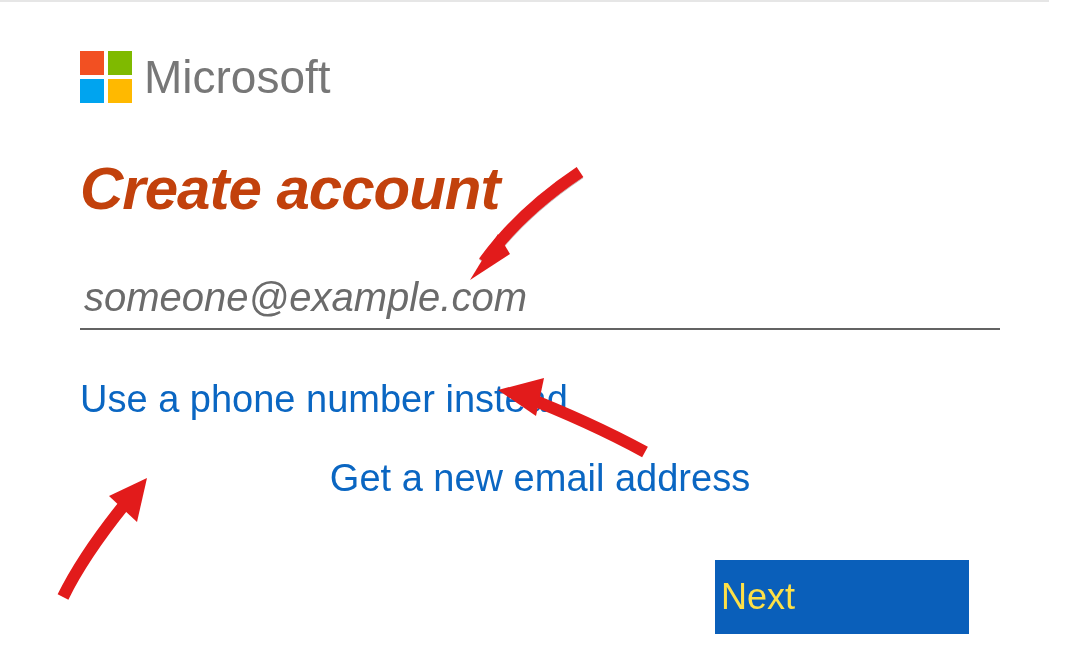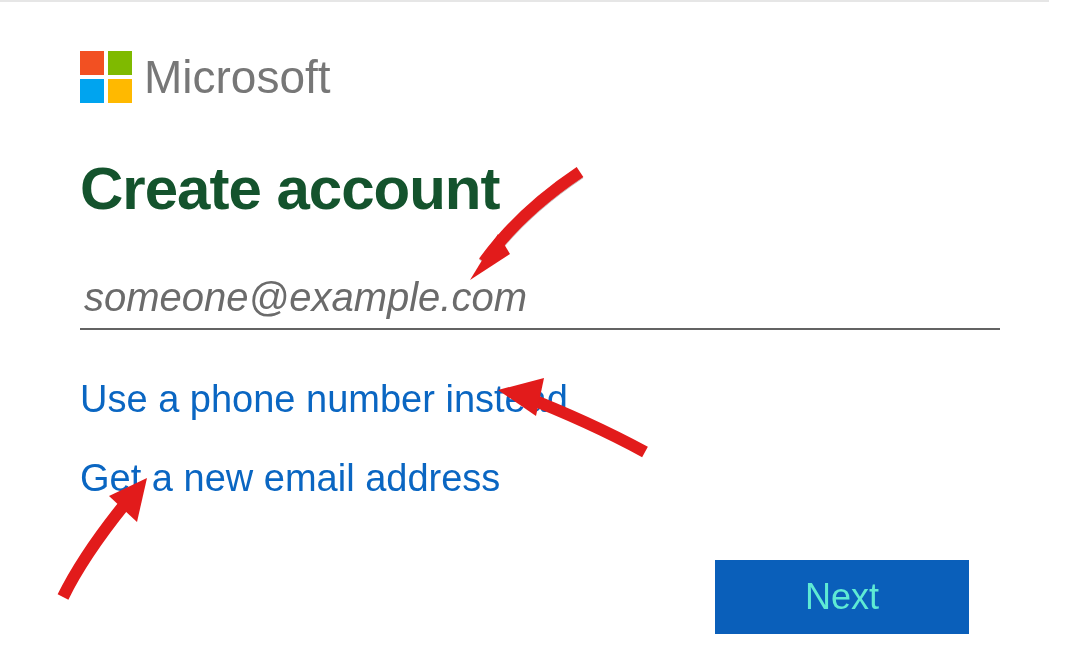--- a/index.html
+++ b/index.html
@@ -11,39 +11,39 @@
   .logo-wrap { display:flex; align-items:center; gap:12px; }
   .ms-grid { width:52px; height:52px; display:grid; grid-template-columns:1fr 1fr; grid-template-rows:1fr 1fr; gap:4px; }
   .sq { width:100%; height:100%; }
   .sq.r { background:#f25022; }
   .sq.g { background:#7fba00; }
   .sq.b { background:#00a4ef; }
   .sq.y { background:#ffb900; }
   .brand { font-size:46px; color:#777; font-weight:500; letter-spacing:0; }
 
   
-  h1.page-title { margin:50px 0 16px 0; font-size:60px; font-weight:700; color:#14532d; letter-spacing:-1px; }
+  h1.page-title { margin:50px 0 16px 0; font-size:60px; font-weight:700; color:#c2410c; letter-spacing:-1px;font-style:italic; }
 
   
   .email-row { margin-top:52px; border-bottom:2px solid #636363; padding:0 0 8px 4px; }
   .email-input {
     width:100%; border:none; outline:none; font-size:40px; color:#111;
     background:transparent; padding:0;font-style:italic;
   }
   .email-input::placeholder { color:#6b6b6b; }
 
   
   .alt-link { display:block; margin-top:48px; font-size:38px; color:#0a66c2; cursor:pointer; }
-  .alt-link + .alt-link { margin-top:36px; }
+  .alt-link + .alt-link { margin-top:36px;text-align:center; }
 
   
   .next-btn {
     position:absolute; right:80px; top:558px; width:254px; height:74px;
-    background:#0a5fba; color:#5eead4; font-size:36px; border:none; cursor:pointer;
-    display:flex; align-items:center; justify-content:center;
+    background:#0a5fba; color:#fde047; font-size:36px; border:none; cursor:pointer;
+    display:flex; align-items:center; justify-content:flex-start;
   }
 
   
   .arrow { position:absolute; pointer-events:none; }
 </style>
 </head>
 <body>
 
 <div class="page">
 

